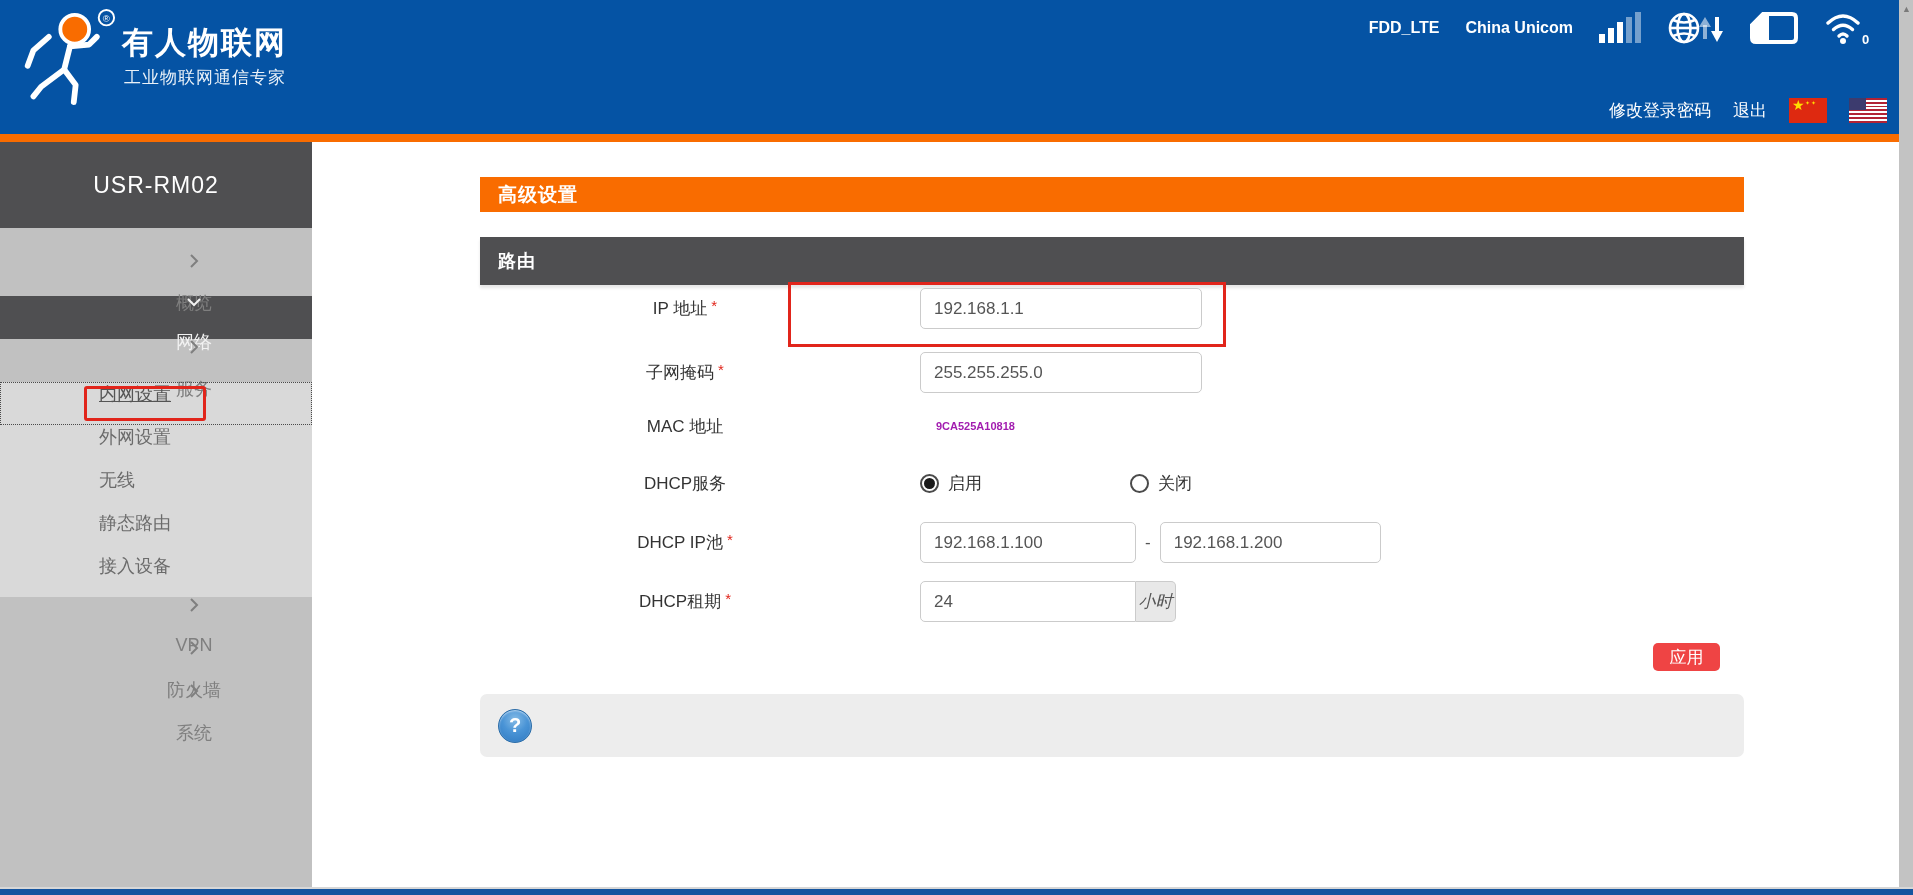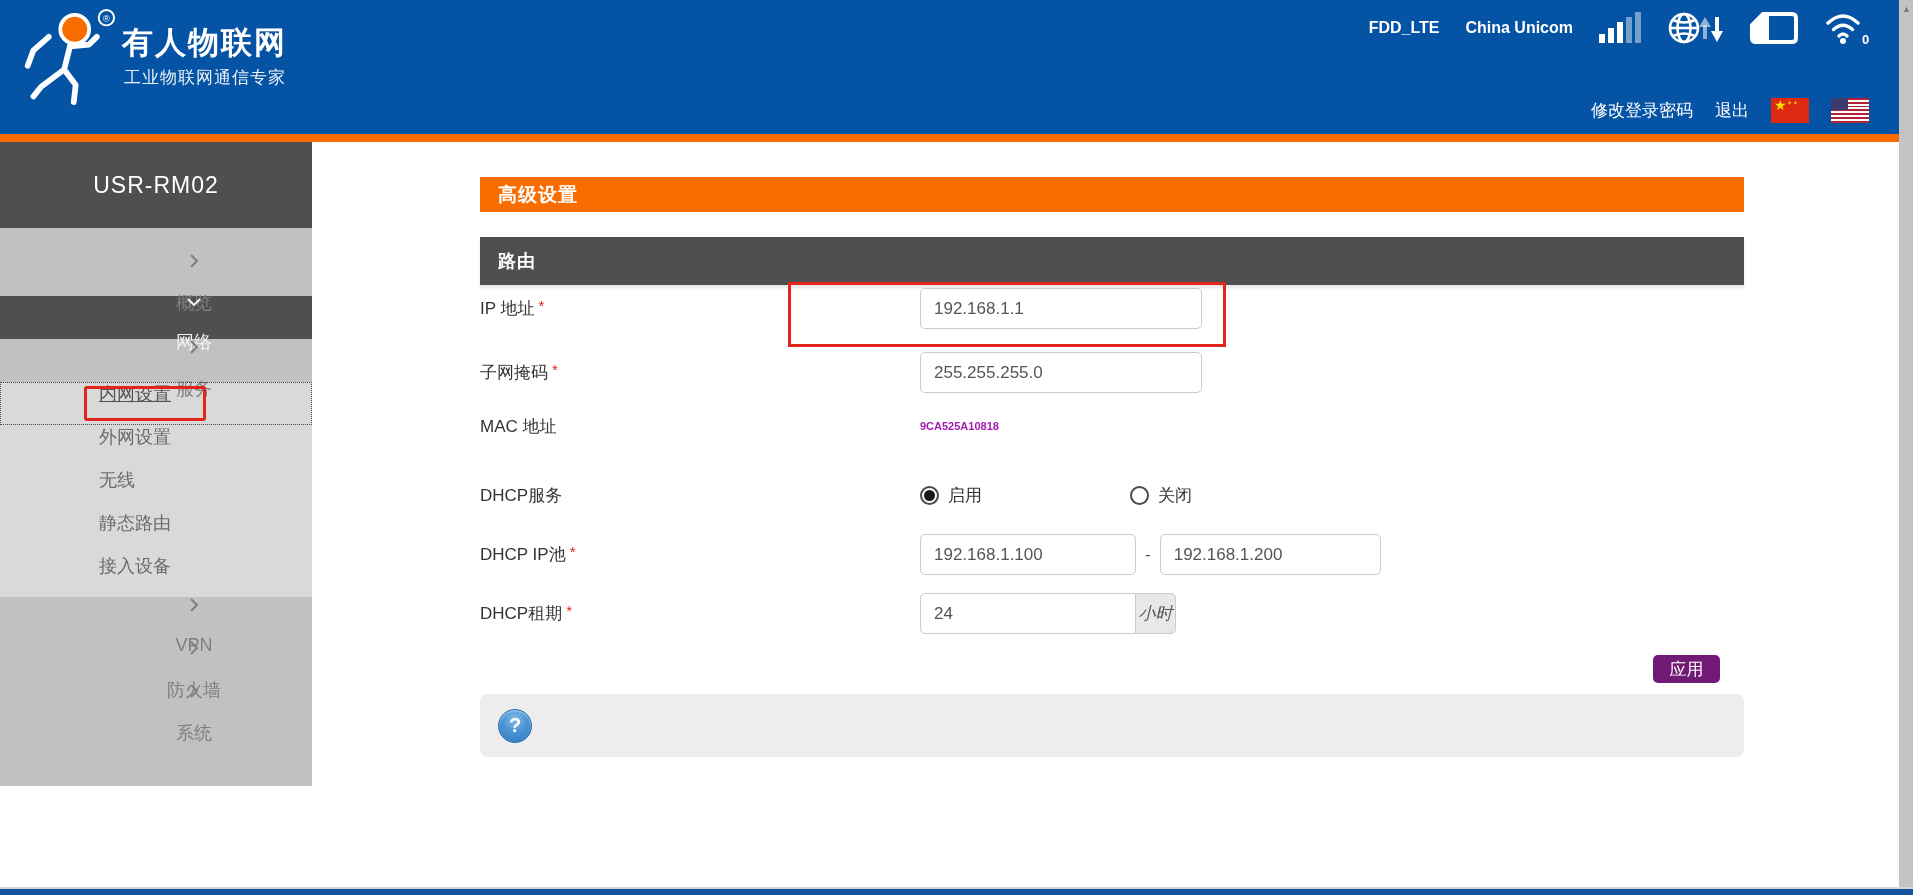--- a/index.html
+++ b/index.html
@@ -15,37 +15,37 @@
   .brand-sub { position:absolute; left:124px; top:66px; color:#eaf1f8; font-size:17px; letter-spacing:1px; }
 
   .status-row { position:absolute; top:10px; right:44px; height:36px; display:flex; align-items:center; gap:26px; }
   .status-text { color:#fff; font-size:16px; font-weight:bold; }
   .hicon { display:inline-flex; align-items:flex-end; }
 
   .sigbars { display:flex; align-items:flex-end; gap:3px; height:30px; }
   .sigbars i { display:block; width:6px; background:#fff; }
   .sigbars i.faint { background:rgba(255,255,255,.45); }
 
-  .account-row { position:absolute; top:94px; right:44px; height:32px; display:flex; align-items:center; gap:22px; }
+  .account-row { position:absolute; top:94px; right:26px; height:32px; display:flex; align-items:center; gap:22px; }
   .account-link { color:#fff; font-size:17px; cursor:pointer; }
 
   .flag { width:38px; height:25px; display:inline-block; position:relative; }
   .flag-cn { background:#de2910; }
   .flag-cn .star { position:absolute; left:3px; top:-1px; color:#ffde00; font-size:14px; }
   .flag-cn .ministars { position:absolute; left:16px; top:1px; color:#ffde00; font-size:6px; letter-spacing:1px; }
   .flag-us { background:repeating-linear-gradient(180deg,#b22234 0 1.9px,#fff 1.9px 3.8px); }
   .flag-us .canton { position:absolute; left:0; top:0; width:17px; height:12px; background:#3c3b6e; }
 
   
   .vscrollbar { position:absolute; right:0; top:0; width:14px; height:888px; background:#c3c3c3; }
   .vscrollbar .arrow { position:absolute; top:4px; left:3px; color:#7a7a7a; font-size:9px; }
   .bottom-bar { position:absolute; left:0; bottom:0; width:1913px; height:8px; background:#15549f; border-top:2px solid #d7d7d7; }
 
   
-  .sidebar { position:absolute; left:0; top:142px; width:312px; height:644px; background:#c1c1c1; }
+  .sidebar { position:absolute; left:0; top:142px; width:312px; height:746px; background:#c1c1c1; }
   .device-name { height:86px; background:#4f4f51; color:#fff; font-size:23px;
     display:flex; align-items:center; justify-content:center; letter-spacing:1px; }
   .menu { margin-top:25px; }
   .mitem { height:43px; display:flex; align-items:center; padding-left:76px; gap:22px;
     color:#7f7f7f; font-size:18px; cursor:pointer;flex-direction:column; }
   .mitem svg { flex:0 0 auto; }
   .mitem.active { background:#4f4f51; color:#f2f2f2; }
   .submenu { background:#d9d9d9; }
   .sitem { height:43px; display:flex; padding-left:99px;
     color:#6b6b6b; font-size:18px; cursor:pointer; position:relative; }
@@ -59,21 +59,21 @@
   .banner { position:absolute; left:168px; top:35px; width:1264px; height:35px;
     background:#f96c00; color:#fff; font-size:19px; font-weight:bold;
     display:flex; align-items:center; padding-left:18px; letter-spacing:1px; }
   .section-bar { position:absolute; left:168px; top:95px; width:1264px; height:48px;
     background:#4f4f51; color:#fff; font-size:18px; font-weight:bold;
     display:flex; align-items:center; padding-left:18px; letter-spacing:1px;
     box-shadow:0 3px 3px rgba(0,0,0,.10); }
 
   .form { position:absolute; left:168px; top:146px; width:1264px; }
   .frow { display:flex; align-items:center; }
-  .lbl { width:440px; padding-right:30px; text-align:left; font-size:17px; color:#333; }
+  .lbl { width:440px; padding-right:30px; text-align:center; font-size:17px; color:#333; }
   .req { color:#e1251b; margin-left:4px; font-size:15px; vertical-align:top; }
   .tinput { height:41px; border:1px solid #cbcbcb; border-radius:5px; padding:0 13px;
     font-size:17px; color:#555; background:#fff; outline:none;
     font-family:"Liberation Sans","DejaVu Sans",sans-serif; }
   .w-main { width:282px; }
   .w-pool1 { width:216px; }
   .w-pool2 { width:221px; }
   .w-lease { width:216px; border-top-right-radius:0; border-bottom-right-radius:0; }
   .addon { height:41px; width:40px; background:#e8e8e8; border:1px solid #cbcbcb; border-left:none;
     border-radius:0 5px 5px 0; display:flex; align-items:center; justify-content:center;
@@ -82,27 +82,27 @@
   .sep { margin:0 9px; color:#555; font-size:17px; }
 
   .radio-group { display:flex; align-items:center; gap:9px; cursor:pointer; }
   .radio { width:19px; height:19px; border:2px solid #4a4a4a; border-radius:50%;
     display:inline-flex; align-items:center; justify-content:center; background:#fff; }
   .radio.checked::after { content:""; width:11px; height:11px; border-radius:50%; background:#1a1a1a; }
   .radio-label { font-size:17px; color:#333; }
 
   .mb-ip { margin-bottom:23px; }
   .mb-netmask { margin-bottom:21px; }
-  .mb-mac { margin-bottom:45px; height:24px; }
+  .mb-mac { margin-bottom:33px; height:24px;gap:16px; }
   .mb-dhcp { margin-bottom:27px; height:24px; }
   .mb-pool { margin-bottom:18px; }
   .mb-lease { margin-bottom:21px; }
 
   .apply-row { display:flex; justify-content:flex-end; padding-right:24px; }
-  .apply-btn { min-width:67px; height:28px; background:#701a75; color:#fff; border:none;
+  .apply-btn { min-width:67px; height:28px; background:#ef4444; color:#fff; border:none;
     border-radius:5px; font-size:17px; cursor:pointer; padding:0 16px;
     font-family:"Liberation Sans","DejaVu Sans",sans-serif; }
 
   .redbox-ip { position:absolute; left:476px; top:140px; width:438px; height:65px;
     border:3px solid #e1251b; pointer-events:none; }
 
   .help-panel { position:absolute; left:168px; top:552px; width:1264px; height:63px;
     background:#ededed; border-radius:7px; display:flex; align-items:center; padding-left:18px; }
   .help-icon { width:34px; height:34px; border-radius:50%; cursor:pointer;
     background:radial-gradient(circle at 50% 30%, #85bbe6 0%, #4a94d6 45%, #2e78c0 100%);

